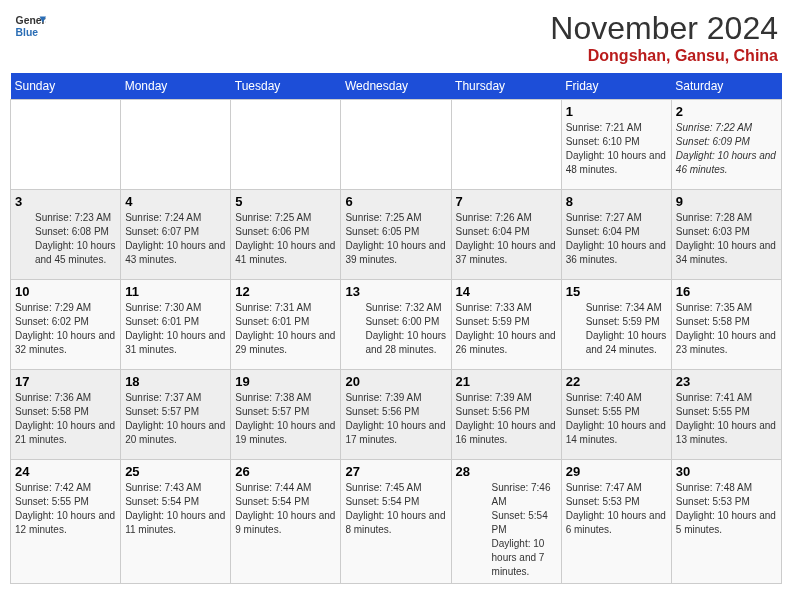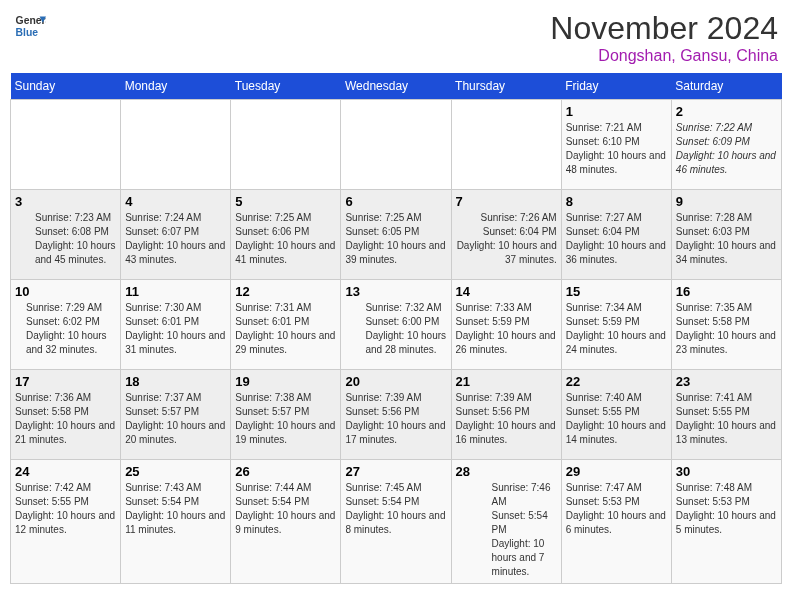--- a/index.html
+++ b/index.html
@@ -29,22 +29,22 @@
     .title-block {
       text-align: right;
     }
     .title-block h1 {
       font-size: 32px;
       font-weight: normal;
       color: #333;
     }
     .title-block h2 {
       font-size: 16px;
-      font-weight: normal;
-      color: #a21caf;
+      font-weight: bold;
+      color: #b91c1c;
     }
     table {
       width: 100%;
       border-collapse: collapse;
       font-size: 11px;
     }
     thead tr th {
       background-color: #1d4ed8;
       color: #fff;
       padding: 6px 4px;
@@ -151,41 +151,41 @@
 Daylight: 10 hours and 41 minutes.</div>
         </td>
         <td>
           <span class="day-num">6</span>
           <div class="day-info" style="white-space: pre-line;">Sunrise: 7:25 AM
 Sunset: 6:05 PM
 Daylight: 10 hours and 39 minutes.</div>
         </td>
         <td>
           <span class="day-num">7</span>
-          <div class="day-info" style="white-space: pre-line; text-align: right;">Sunrise: 7:26 AM
+          <div class="day-info" style="white-space: pre-line;">Sunrise: 7:26 AM
 Sunset: 6:04 PM
 Daylight: 10 hours and 37 minutes.</div>
         </td>
         <td>
           <span class="day-num">8</span>
           <div class="day-info" style="white-space: pre-line;">Sunrise: 7:27 AM
 Sunset: 6:04 PM
 Daylight: 10 hours and 36 minutes.</div>
         </td>
         <td>
           <span class="day-num">9</span>
           <div class="day-info" style="white-space: pre-line;">Sunrise: 7:28 AM
 Sunset: 6:03 PM
 Daylight: 10 hours and 34 minutes.</div>
         </td>
       </tr>
       <tr>
         <td>
           <span class="day-num">10</span>
-          <div class="day-info" style="white-space: pre-line; margin-left: 11px;">Sunrise: 7:29 AM
+          <div class="day-info" style="white-space: pre-line;">Sunrise: 7:29 AM
 Sunset: 6:02 PM
 Daylight: 10 hours and 32 minutes.</div>
         </td>
         <td>
           <span class="day-num">11</span>
           <div class="day-info" style="white-space: pre-line;">Sunrise: 7:30 AM
 Sunset: 6:01 PM
 Daylight: 10 hours and 31 minutes.</div>
         </td>
         <td>
@@ -201,21 +201,21 @@
 Daylight: 10 hours and 28 minutes.</div>
         </td>
         <td>
           <span class="day-num">14</span>
           <div class="day-info" style="white-space: pre-line;">Sunrise: 7:33 AM
 Sunset: 5:59 PM
 Daylight: 10 hours and 26 minutes.</div>
         </td>
         <td>
           <span class="day-num">15</span>
-          <div class="day-info" style="white-space: pre-line;">Sunrise: 7:34 AM
+          <div class="day-info" style="white-space: pre-line; margin-left: 20px;">Sunrise: 7:34 AM
 Sunset: 5:59 PM
 Daylight: 10 hours and 24 minutes.</div>
         </td>
         <td>
           <span class="day-num">16</span>
           <div class="day-info" style="white-space: pre-line;">Sunrise: 7:35 AM
 Sunset: 5:58 PM
 Daylight: 10 hours and 23 minutes.</div>
         </td>
       </tr>

